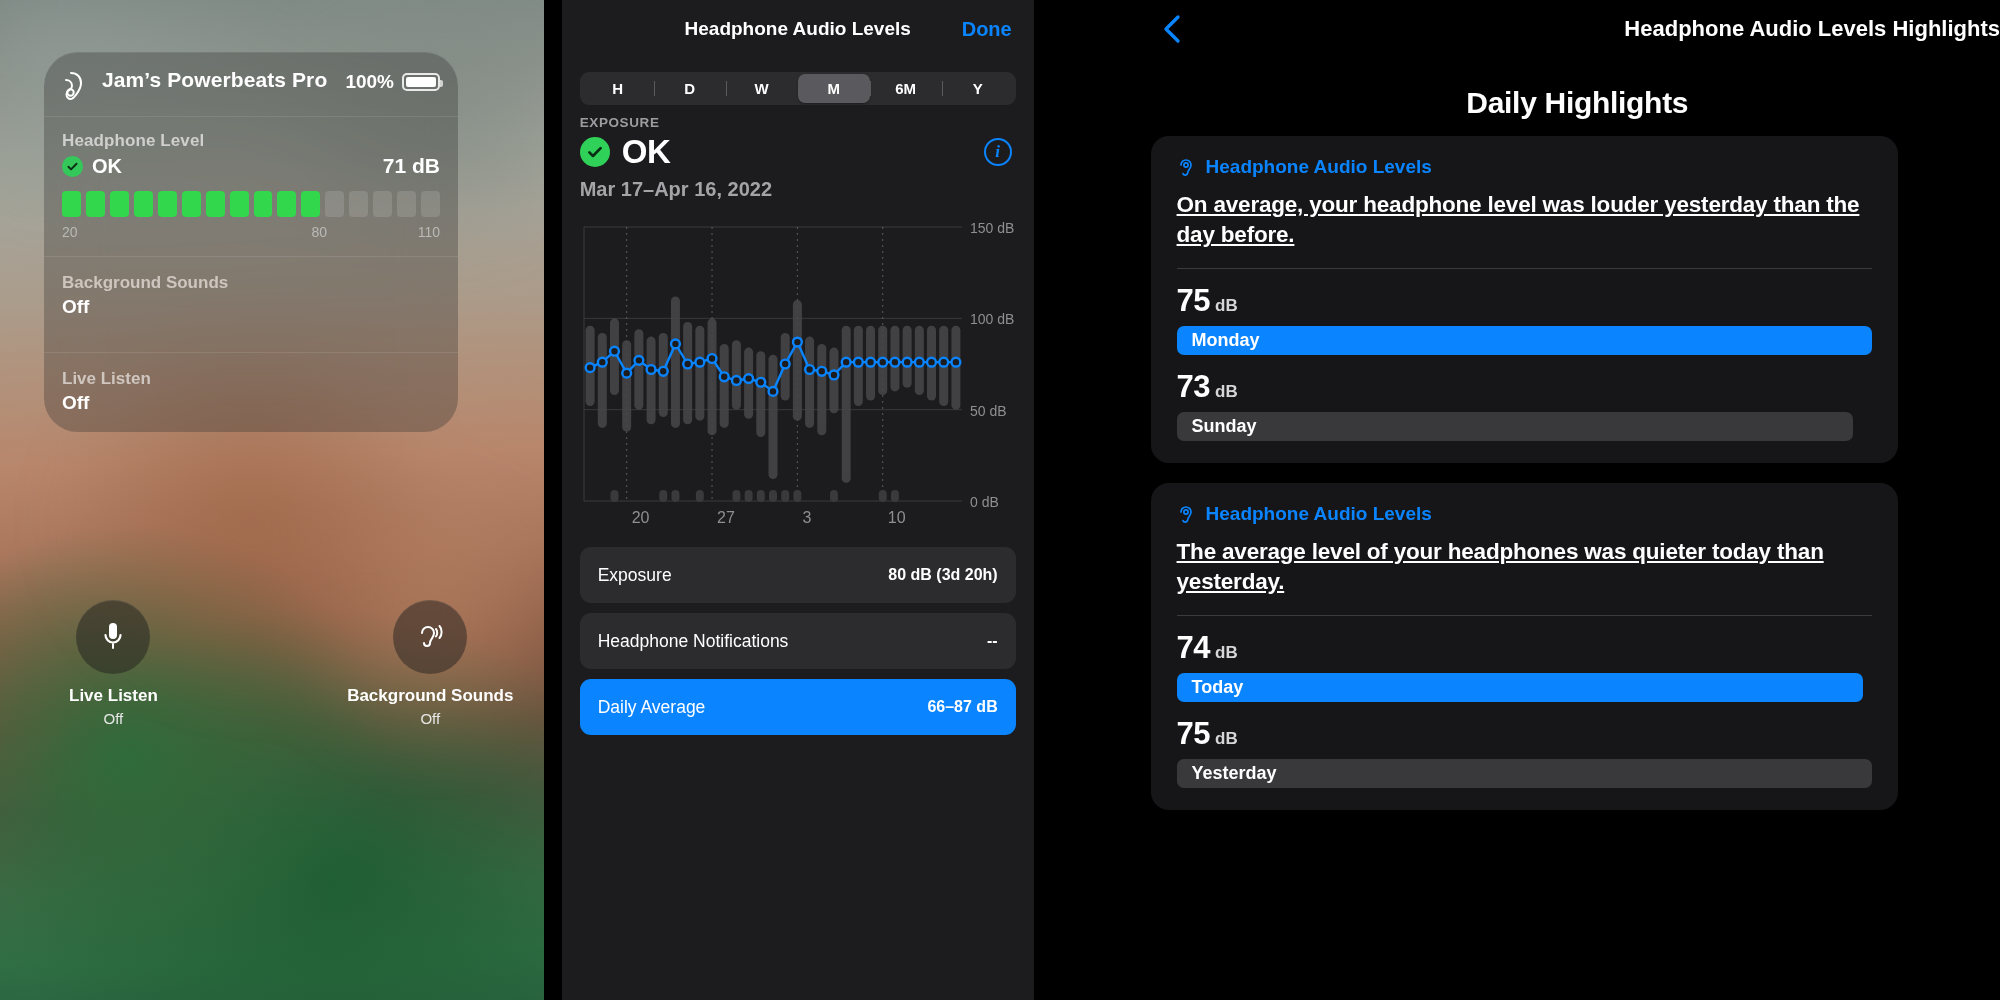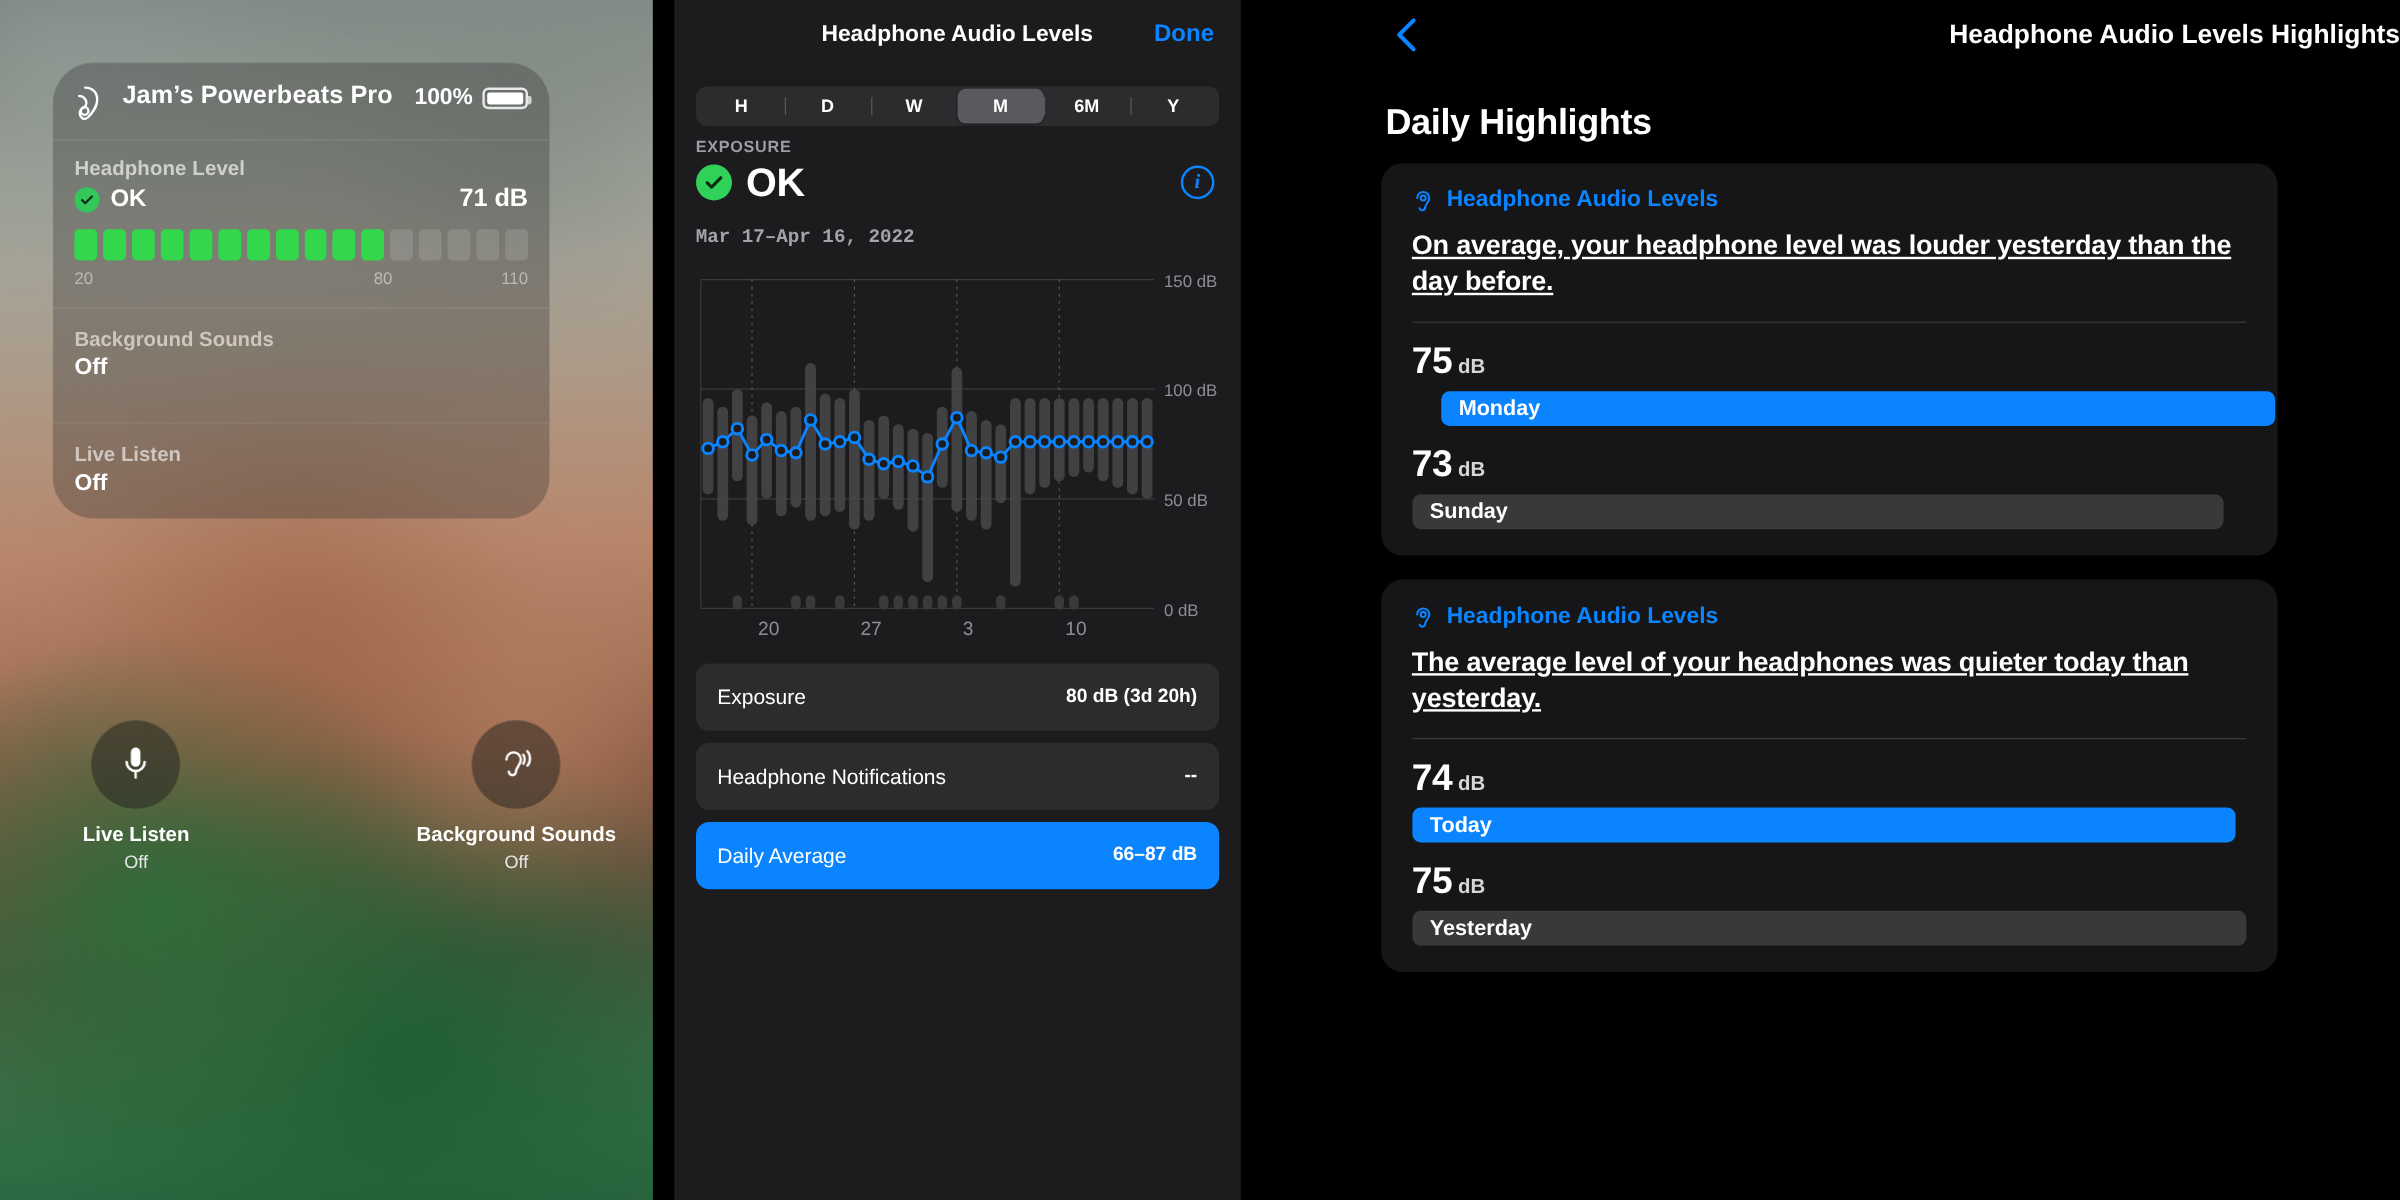--- a/index.html
+++ b/index.html
@@ -100,37 +100,37 @@
     content:""; position:absolute; left:0; top:7px; bottom:7px; width:1px; background:rgba(255,255,255,.22);
   }
 
   .h-expo { padding:10px 18px 0 18px; }
   .h-expo .kicker { color:#9c9ca1; font-size:13.5px; font-weight:700; letter-spacing:.6px; }
   .h-expo .statusline { display:flex; align-items:center; gap:12px; margin-top:3px; }
   .h-check { width:30px; height:30px; border-radius:50%; background:#30d158; display:flex; align-items:center; justify-content:center; }
   .h-check svg { width:18px; height:18px; }
   .h-ok { color:#fff; font-size:33px; font-weight:700; letter-spacing:-.3px; }
   .h-info { position:absolute; right:22px; width:28px; height:28px; border:2px solid #0a84ff; border-radius:50%; color:#0a84ff; font-size:17px; font-weight:700; display:flex; align-items:center; justify-content:center; font-style:italic; font-family:"Liberation Serif", serif; }
-  .h-range { color:#a4a4a8; font-size:16px; font-weight:600; margin-top:18px;font-family:Liberation Mono, monospace; }
+  .h-range { color:#a4a4a8; font-size:20px; font-weight:600; margin-top:7px; }
 
   .chart-wrap { position:relative; margin:10px 0 0 0; height:330px; }
   .chart-wrap svg { display:block; }
 
   .h-list { margin-top:6px; padding:0 18px; }
   .h-row { height:56px; background:#2c2c2e; border-radius:11px; margin-bottom:10px; display:flex; align-items:center; justify-content:space-between; padding:0 18px; }
   .h-row .lab { color:#fff; font-size:17.5px; font-weight:500; }
   .h-row .val { color:#fff; font-size:16px; font-weight:700; }
   .h-row.accent { background:#0a84ff; }
 
   
   .panel-hl { position:relative; width:980px; height:1000px; background:#000; }
   .hl-nav { height:58px; display:flex; align-items:center; position:relative; }
   .hl-back { position:absolute; left:110px; top:50%; transform:translateY(-50%); width:26px; height:30px; color:#0a84ff; }
   .hl-title { width:100%; text-align:right; color:#fff; font-size:22px; font-weight:700; }
-  .hl-h1 { color:#fff; font-size:30px; font-weight:800; letter-spacing:-.3px; margin:28px 0 0 106px; }
+  .hl-h1 { color:#fff; font-size:30px; font-weight:800; letter-spacing:-.3px; margin:28px 0 0 106px;text-align:center; }
   .hl-cards { margin:16px 102px 0 102px; }
   .hl-card { background:#161618; border-radius:18px; padding:20px 26px 22px 26px; margin-bottom:20px; }
   .hl-kick { display:flex; align-items:center; gap:9px; }
   .hl-kick .ear { width:20px; height:22px; color:#0a84ff; }
   .hl-kick .txt { color:#0a84ff; font-size:19px; font-weight:700; }
   .hl-desc { color:#fff; font-size:22.5px; font-weight:700; line-height:1.33; margin-top:12px; letter-spacing:-.2px;text-decoration:underline; }
   .hl-sep { height:1px; background:rgba(255,255,255,.16); margin:18px 0 14px 0; }
   .hl-item + .hl-item { margin-top:14px; }
   .hl-num { display:flex; align-items:baseline; gap:5px; }
   .hl-num .n { color:#fff; font-size:31px; font-weight:800; letter-spacing:-.5px; }
@@ -412,21 +412,21 @@
               </svg></span>
             <span class="txt">Headphone Audio Levels</span>
           </div>
           <div class="hl-desc">On average, your headphone level was louder yesterday than the day before.</div>
           <div class="hl-sep"></div>
           <div class="hl-item">
             <div class="hl-num">
               <span class="n">75</span>
               <span class="u">dB</span>
             </div>
-            <div class="hl-bar blue" style="width: 100%; margin-left: 24px;">
+            <div class="hl-bar blue" style="width: 100%;">
               <span class="bl">Monday</span>
             </div>
           </div>
           <div class="hl-item">
             <div class="hl-num">
               <span class="n">73</span>
               <span class="u">dB</span>
             </div>
             <div class="hl-bar grey" style="width: 97.3%;">
               <span class="bl">Sunday</span>

